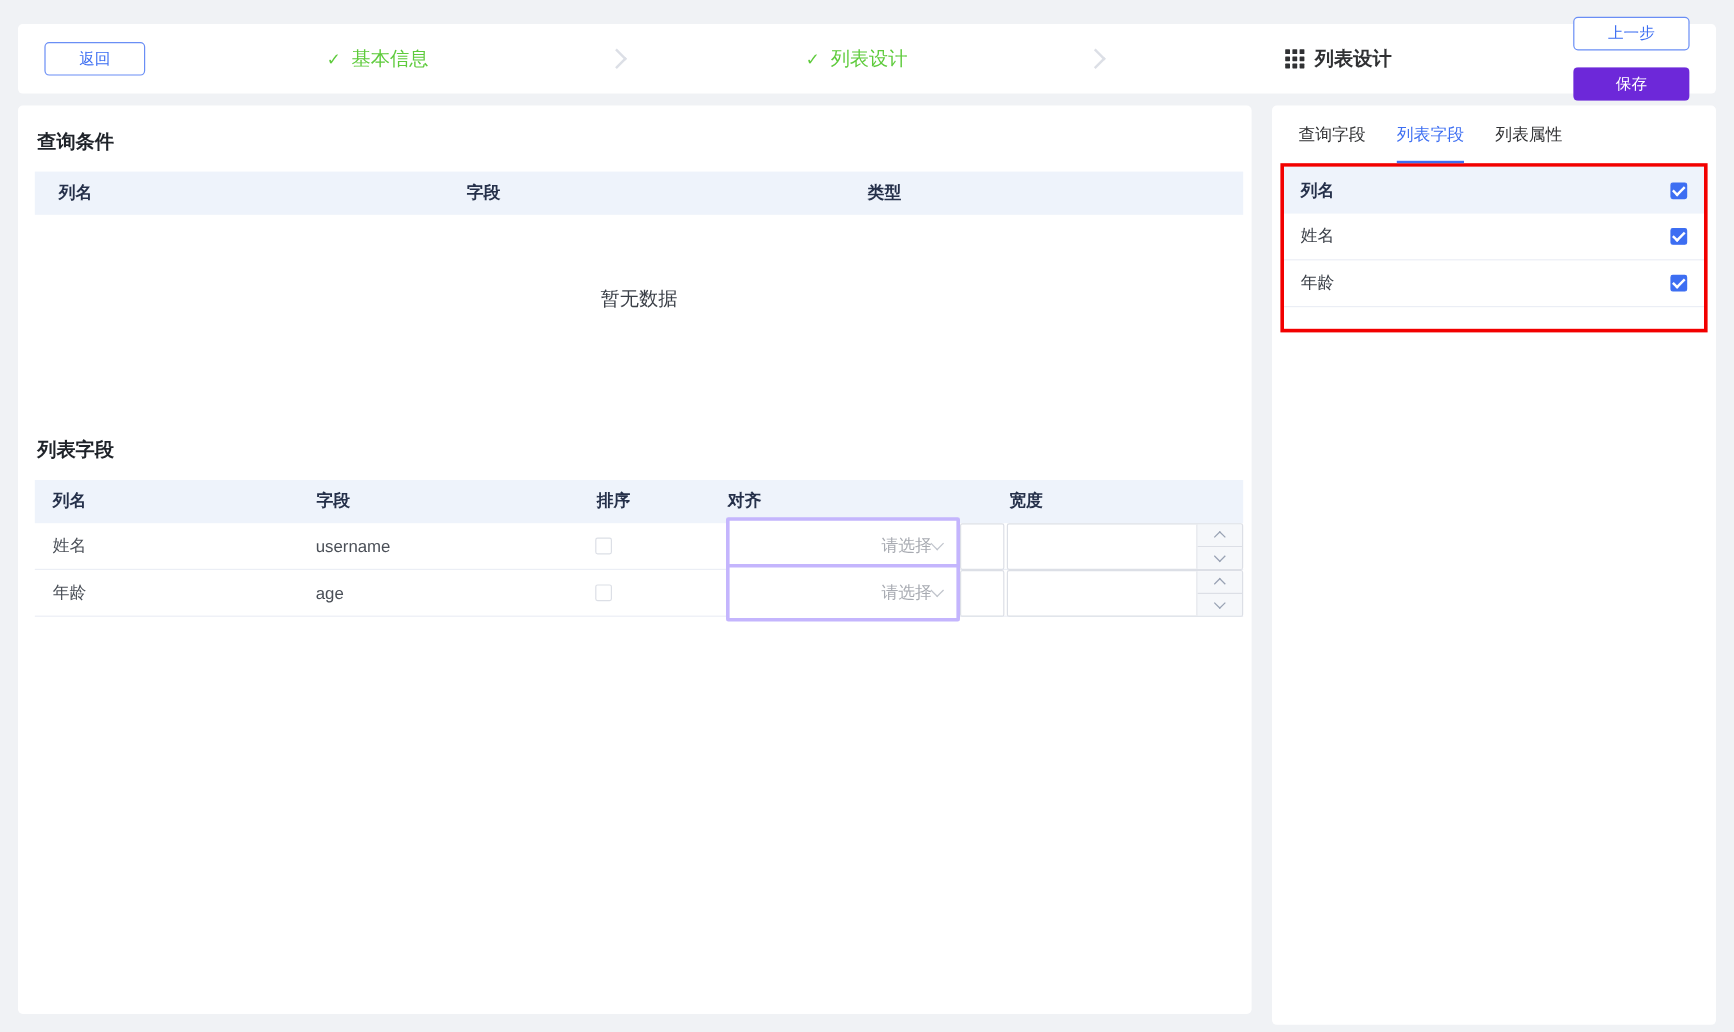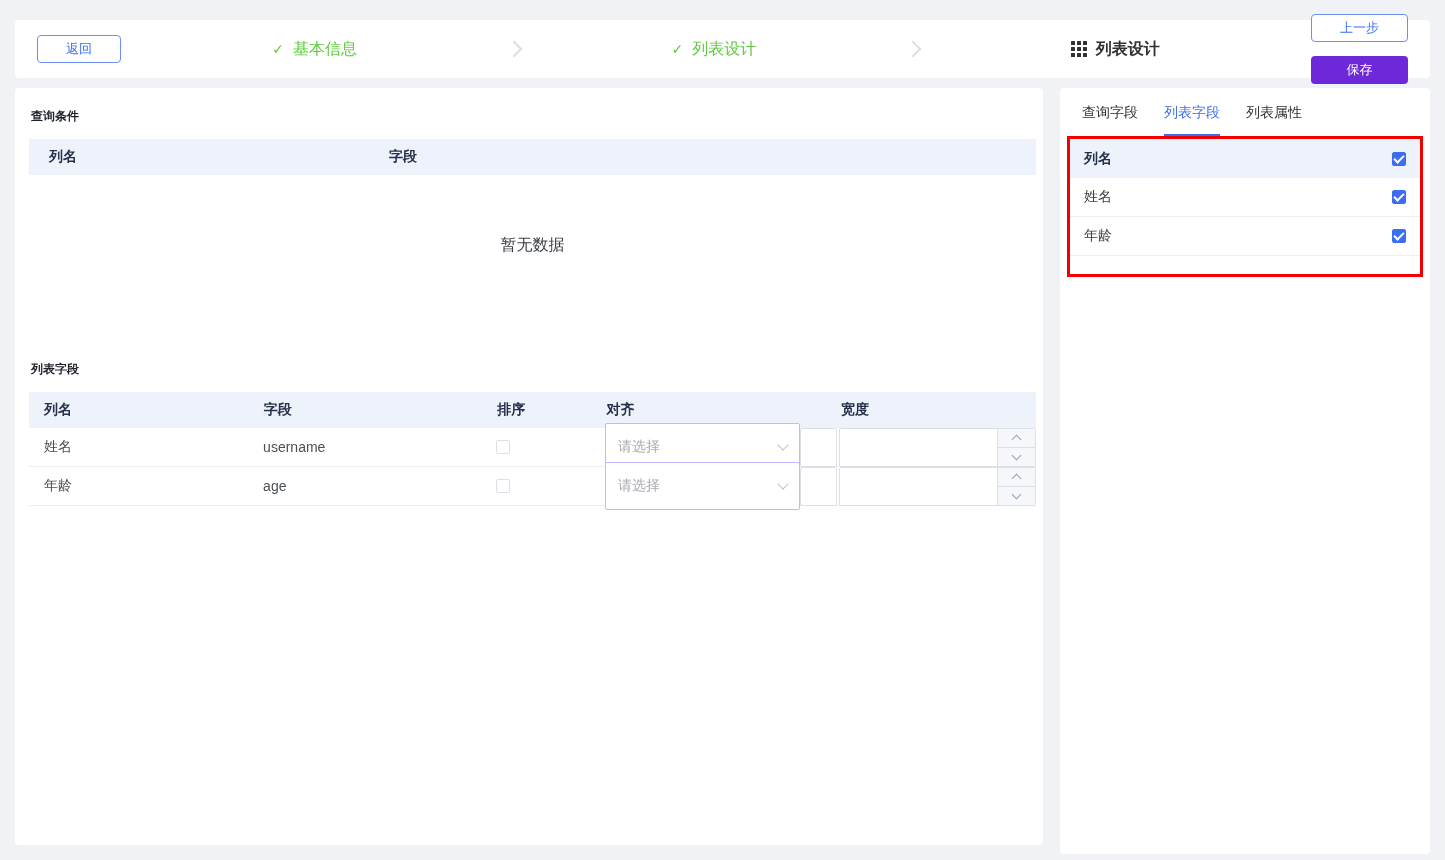--- a/index.html
+++ b/index.html
@@ -34,21 +34,21 @@
     width: 12px; height: 12px;
     border-top: 2px solid #dcdfe6; border-right: 2px solid #dcdfe6;
     transform: rotate(45deg);
   }
   .grid-icon { display: grid; grid-template-columns: repeat(3, 4px); grid-template-rows: repeat(3, 4px); gap: 2px; }
   .grid-icon i { background: #303133; border-radius: 0.5px; }
   .topbar-actions { display: flex; gap: 14px; flex-direction: column; }
 
   
   .main-card { left: 15px; top: 88px; width: 1028px; height: 757px; padding: 20px 14px; }
-  .section-title { font-size: 12px; font-weight: bold; color: #1f2329; padding-left: 2px; }
+  .section-title { font-size: 16px; font-weight: bold; color: #1f2329; padding-left: 2px; }
   .tbl { width: 1007px; margin-top: 14px; }
   .tbl-head {
     display: flex; align-items: center; height: 36px;
     background: #eef3fb; font-size: 14px; font-weight: bold; color: #25304a;
   }
   .tbl-row {
     display: flex; align-items: stretch; height: 39px;
     border-bottom: 1px solid #ebeef5; font-size: 14px; color: #4a4f57;
   }
   .cell { display: flex; align-items: center; }
@@ -74,22 +74,22 @@
     width: 14px; height: 14px; border: 1px solid #dcdfe6; border-radius: 2px;
     background: #fff; display: inline-flex; align-items: center; justify-content: center;
     cursor: pointer;
   }
   .checkbox.checked { background: #3d6ef2; border-color: #3d6ef2; }
   .checkbox.checked::after {
     content: ""; width: 4px; height: 8px; margin-top: -2px;
     border-right: 2px solid #fff; border-bottom: 2px solid #fff; transform: rotate(45deg);
   }
   .select-box {
-    width: 100%; height: 48px; border: 1px solid #c4b5fd; border-radius: 2px;
-    background: #fff; display: flex; align-items: center; justify-content: space-between;
+    width: 100%; height: 48px; border: 3px solid #c4b5fd; border-radius: 2px;
+    background: #fff; display: flex; align-items: center; justify-content: flex-end;
     padding: 0 12px; cursor: pointer;
   }
   .select-box .placeholder { color: #a8abb2; font-size: 14px; }
   .chevron-down {
     width: 8px; height: 8px; border-right: 1.5px solid #c0c4cc; border-bottom: 1.5px solid #c0c4cc;
     transform: rotate(45deg); margin-top: -4px;
   }
   .mini-box { width: 37px; height: 39px; border: 1px solid #dcdfe6; border-radius: 2px; background: #fff; }
   .num-input {
     width: 100%; height: 39px; border: 1px solid #dcdfe6; border-radius: 2px;
@@ -166,20 +166,21 @@
 </div>
 
 <div class="card main-card">
 
   <div class="section-title">查询条件</div>
 
   <div class="tbl">
     <div class="tbl-head">
       <div class="cell qc1">列名</div>
       <div class="cell qc2">字段</div>
+      <div class="cell qc3">类型</div>
     </div>
     <div class="empty-state">暂无数据</div>
   </div>
 
   <div class="section-title list-title">列表字段</div>
 
   <div class="tbl">
     <div class="tbl-head">
       <div class="cell lc1">列名</div>
       <div class="cell lc2">字段</div>

